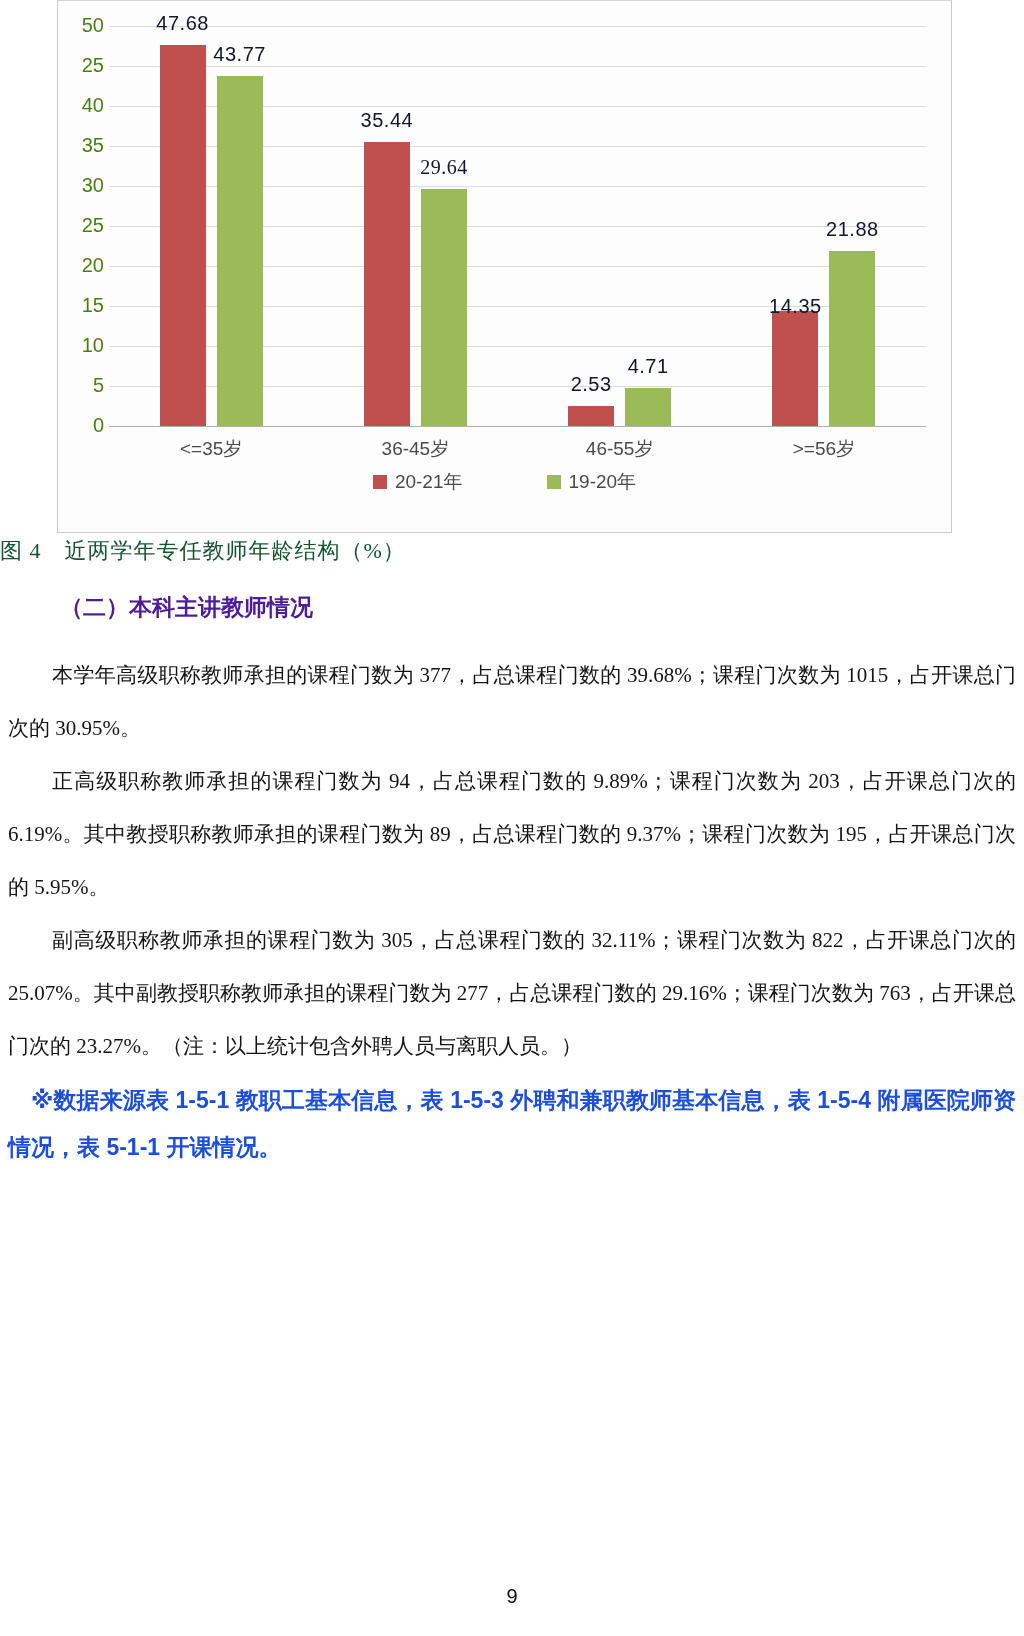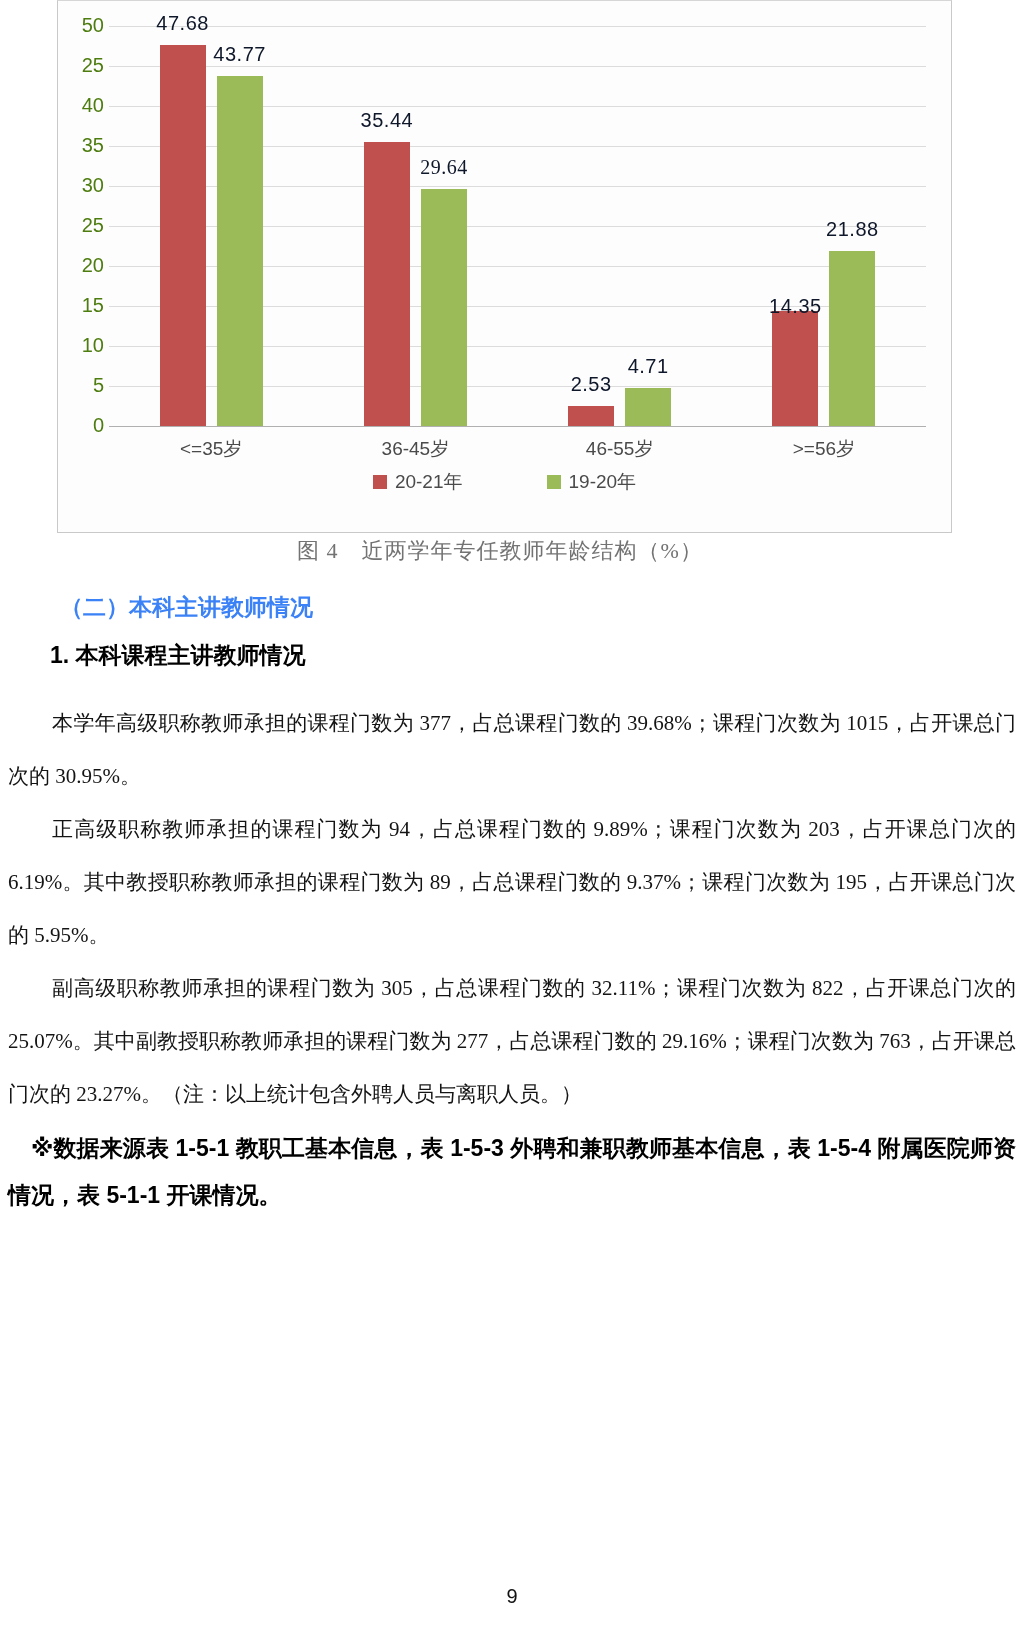--- a/index.html
+++ b/index.html
@@ -32,41 +32,41 @@
   }
   .legend {
     position:absolute; left:0; right:0; top:468px;
     display:flex; justify-content:center; gap:84px;
   }
   .legend-item { display:flex; align-items:center; gap:8px; font-size:19px; color:#4a4a4a; }
   .swatch { width:14px; height:14px; display:inline-block; }
 
   
   .fig-caption {
-    position:absolute; top:536px; left:0; width:1000px; text-align:center;
-    font-size:22px; color:#737373; letter-spacing:1px;
+    position:absolute; top:536px; left:0; width:1000px; 
+    font-size:22px; color:#14532d; letter-spacing:1px;
   }
 
   
   .content { position:absolute; top:592px; left:8px; right:8px; }
   .sec-h2 {
-    margin:0 0 0 52px; font-size:23px; font-weight:bold; color:#3b82f6;
+    margin:0 0 0 52px; font-size:23px; font-weight:bold; color:#4c1d95;
   }
   .sec-h3 {
     margin:17px 0 0 42px; font-size:23px; font-weight:bold; color:#000;
     font-family:"Liberation Sans","DejaVu Sans",sans-serif;
   }
   .paras { margin-top:26px; }
   .paras p {
     margin:0; font-size:21px; line-height:53px; text-align:justify;
     text-indent:2.1em; color:#141414;
   }
   .note {
     margin:4px 0 0 0; font-size:23px; font-weight:bold; line-height:47px;
-    text-align:justify; text-indent:1em; color:#000000;
+    text-align:justify; text-indent:1em; color:#1d4ed8;
     font-family:"Liberation Sans","DejaVu Sans",sans-serif;
   }
 
   
   .page-num {
     position:absolute; bottom:28px; left:0; width:100%; text-align:center;
     font-size:20px; color:#111;
     font-family:"Liberation Sans","DejaVu Sans",sans-serif;
   }
 </style>
@@ -127,21 +127,20 @@
           <span class="swatch" style="background: rgb(155, 187, 89);"></span>
           <span>19-20年</span>
         </div>
       </div>
     </div>
 
   <div class="fig-caption">图 4　近两学年专任教师年龄结构（%）</div>
 
   <div class="content">
     <div class="sec-h2">（二）本科主讲教师情况</div>
-    <div class="sec-h3">1. 本科课程主讲教师情况</div>
     <div class="paras">
       <p>本学年高级职称教师承担的课程门数为 377，占总课程门数的 39.68%；课程门次数为 1015，占开课总门次的 30.95%。</p>
       <p>正高级职称教师承担的课程门数为 94，占总课程门数的 9.89%；课程门次数为 203，占开课总门次的 6.19%。其中教授职称教师承担的课程门数为 89，占总课程门数的 9.37%；课程门次数为 195，占开课总门次的 5.95%。</p>
       <p>副高级职称教师承担的课程门数为 305，占总课程门数的 32.11%；课程门次数为 822，占开课总门次的 25.07%。其中副教授职称教师承担的课程门数为 277，占总课程门数的 29.16%；课程门次数为 763，占开课总门次的 23.27%。（注：以上统计包含外聘人员与离职人员。）</p>
     </div>
     <p class="note">※数据来源表 1-5-1 教职工基本信息，表 1-5-3 外聘和兼职教师基本信息，表 1-5-4 附属医院师资情况，表 5-1-1 开课情况。</p>
   </div>
 
   <div class="page-num">9</div>
 

